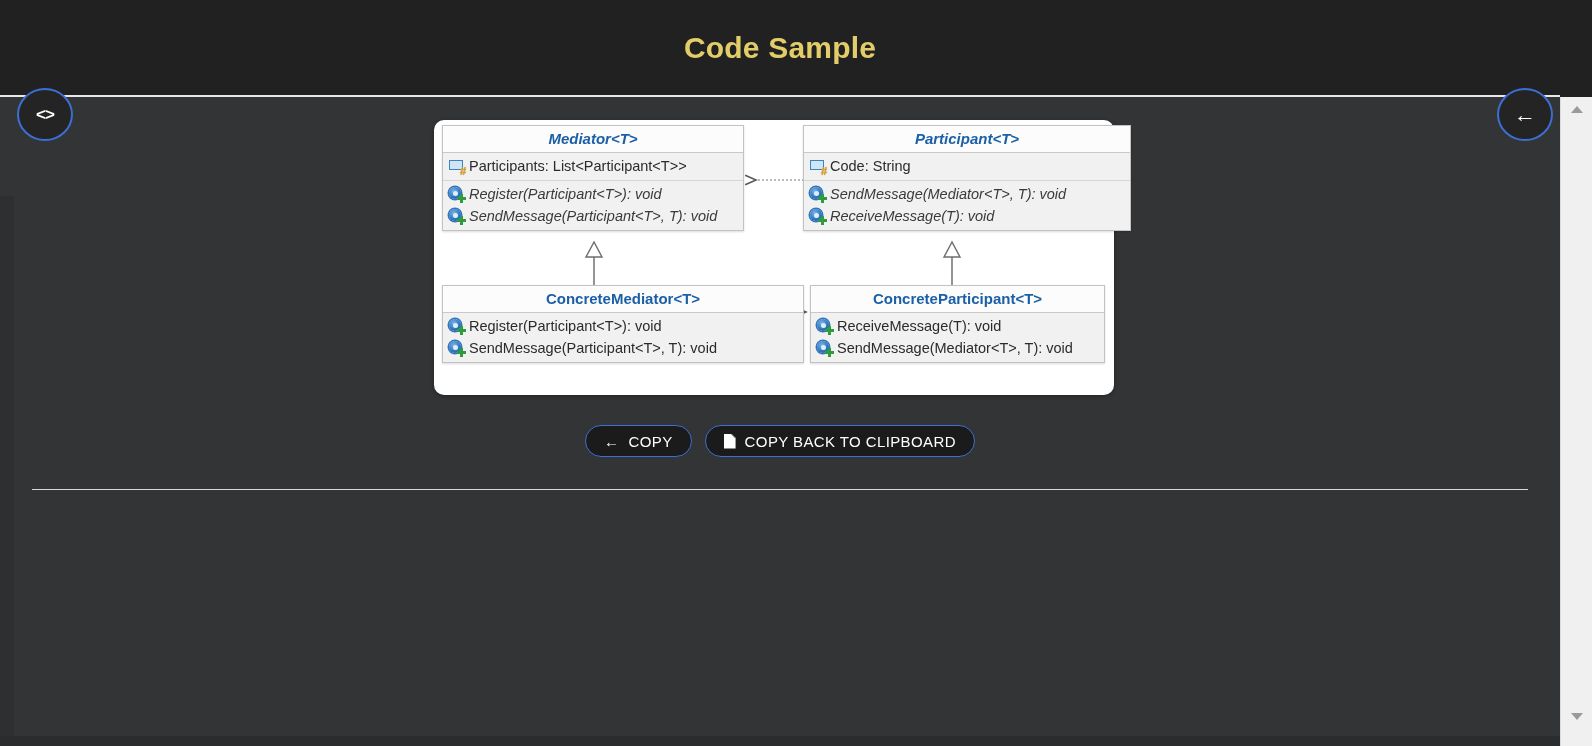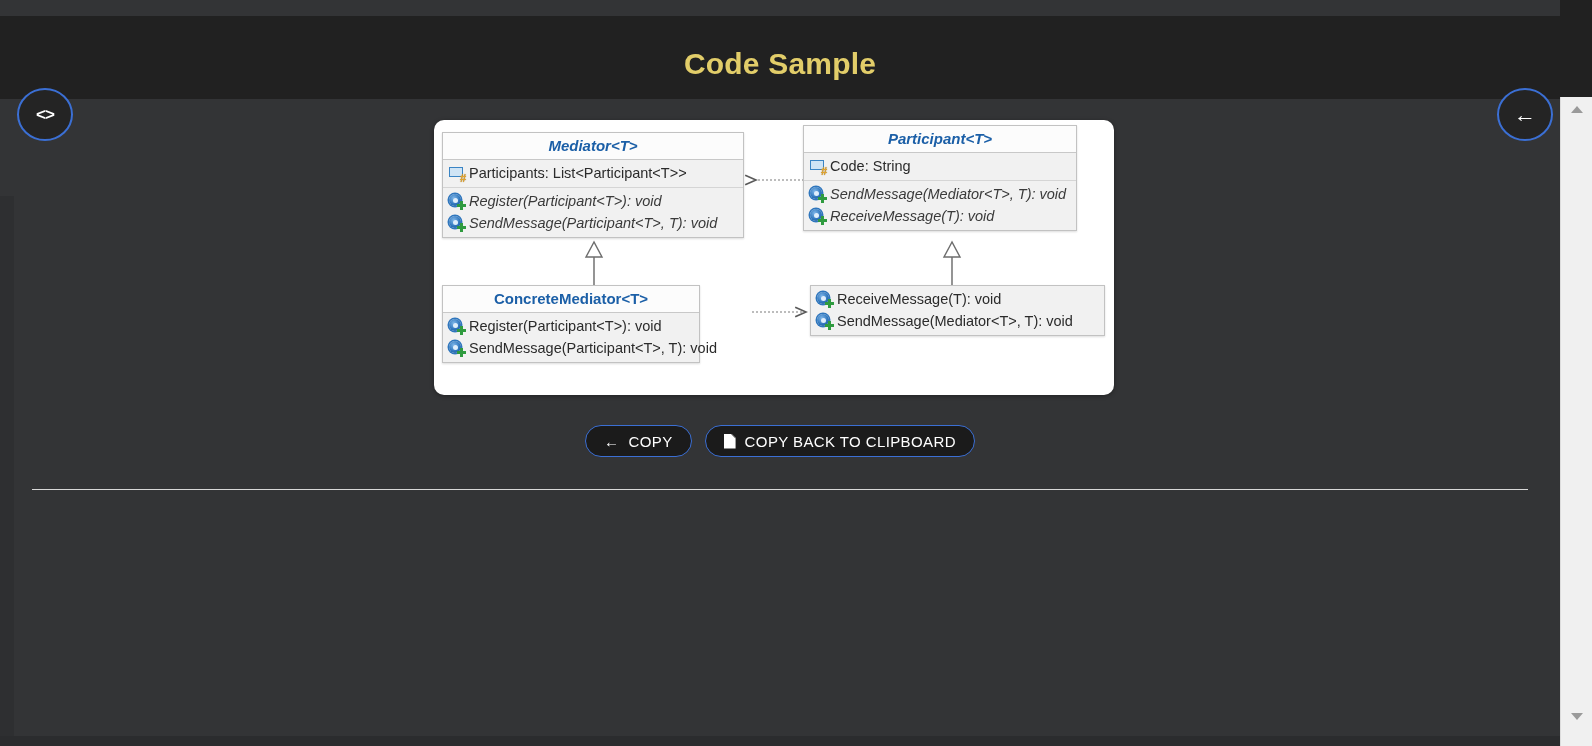--- a/index.html
+++ b/index.html
@@ -23,21 +23,20 @@
   .header {
     position: absolute;
     top: 0; left: 0;
     width: 1560px;
     height: 97px;
     background: #212121;
     border-bottom: 2px solid #e8e8e8;
     display: flex;
     align-items: center;
     justify-content: center;
-    margin-top: 16px;
   }
   .header-title {
     color: #e2cd69;
     font-size: 30px;
     font-weight: bold;
     letter-spacing: 0.2px;
   }
 
   
   .circle-btn {
@@ -294,21 +293,21 @@
           <polygon points="160,122 152,137 168,137" fill="#ffffff" stroke="#6d6d6d" stroke-width="1.4"></polygon>
 
            Participant (solid + hollow triangle up) --&gt;
           <line x1="518" y1="168" x2="518" y2="136" stroke="#7a7a7a" stroke-width="1.6"></line>
           <polygon points="518,122 510,137 526,137" fill="#ffffff" stroke="#6d6d6d" stroke-width="1.4"></polygon>
 
            ConcreteParticipant (dashed, arrow right) --&gt;
           <line x1="318" y1="192" x2="372" y2="192" stroke="#7a7a7a" stroke-width="1.2" stroke-dasharray="2,2" marker-end="url(#openArrow)"></line>
         </svg>
 
-        <div class="cls" style="left:8px; top:12px; width:302px;">
+        <div class="cls" style="left:8px; top:5px; width:302px;">
           <div class="cls-title iface">Mediator&lt;T&gt;</div>
           <div class="cls-section">
             <div class="cls-row">
               <span class="ico prop">
                   <span class="body"></span>
                   <span class="hash">#</span>
                 </span>
               <span>Participants: List&lt;Participant&lt;T&gt;&gt;</span>
             </div>
           </div>
@@ -323,21 +322,21 @@
             <div class="cls-row abstract">
               <span class="ico meth">
                   <span class="gear"></span>
                   <span class="plus"></span>
                 </span>
               <span>SendMessage(Participant&lt;T&gt;, T): void</span>
             </div>
           </div>
         </div>
 
-        <div class="cls" style="left:369px; top:5px; width:274px;">
+        <div class="cls" style="left:369px; top:5px; width:328px;">
           <div class="cls-title iface">Participant&lt;T&gt;</div>
           <div class="cls-section">
             <div class="cls-row">
               <span class="ico prop">
                   <span class="body"></span>
                   <span class="hash">#</span>
                 </span>
               <span>Code: String</span>
             </div>
           </div>
@@ -352,41 +351,42 @@
             <div class="cls-row abstract">
               <span class="ico meth">
                   <span class="gear"></span>
                   <span class="plus"></span>
                 </span>
               <span>ReceiveMessage(T): void</span>
             </div>
           </div>
         </div>
 
-        <div class="cls" style="left:8px; top:165px; width:258px;">
+        <div class="cls" style="left:8px; top:165px; width:362px;">
           <div class="cls-title">ConcreteMediator&lt;T&gt;</div>
           <div class="cls-section">
             <div class="cls-row">
               <span class="ico meth">
                   <span class="gear"></span>
                   <span class="plus"></span>
                 </span>
               <span>Register(Participant&lt;T&gt;): void</span>
             </div>
             <div class="cls-row">
               <span class="ico meth">
                   <span class="gear"></span>
                   <span class="plus"></span>
                 </span>
               <span>SendMessage(Participant&lt;T&gt;, T): void</span>
             </div>
           </div>
         </div>
 
         <div class="cls" style="left:376px; top:165px; width:295px;">
+          <div class="cls-title">ConcreteParticipant&lt;T&gt;</div>
           <div class="cls-section">
             <div class="cls-row">
               <span class="ico meth">
                   <span class="gear"></span>
                   <span class="plus"></span>
                 </span>
               <span>ReceiveMessage(T): void</span>
             </div>
             <div class="cls-row">
               <span class="ico meth">

